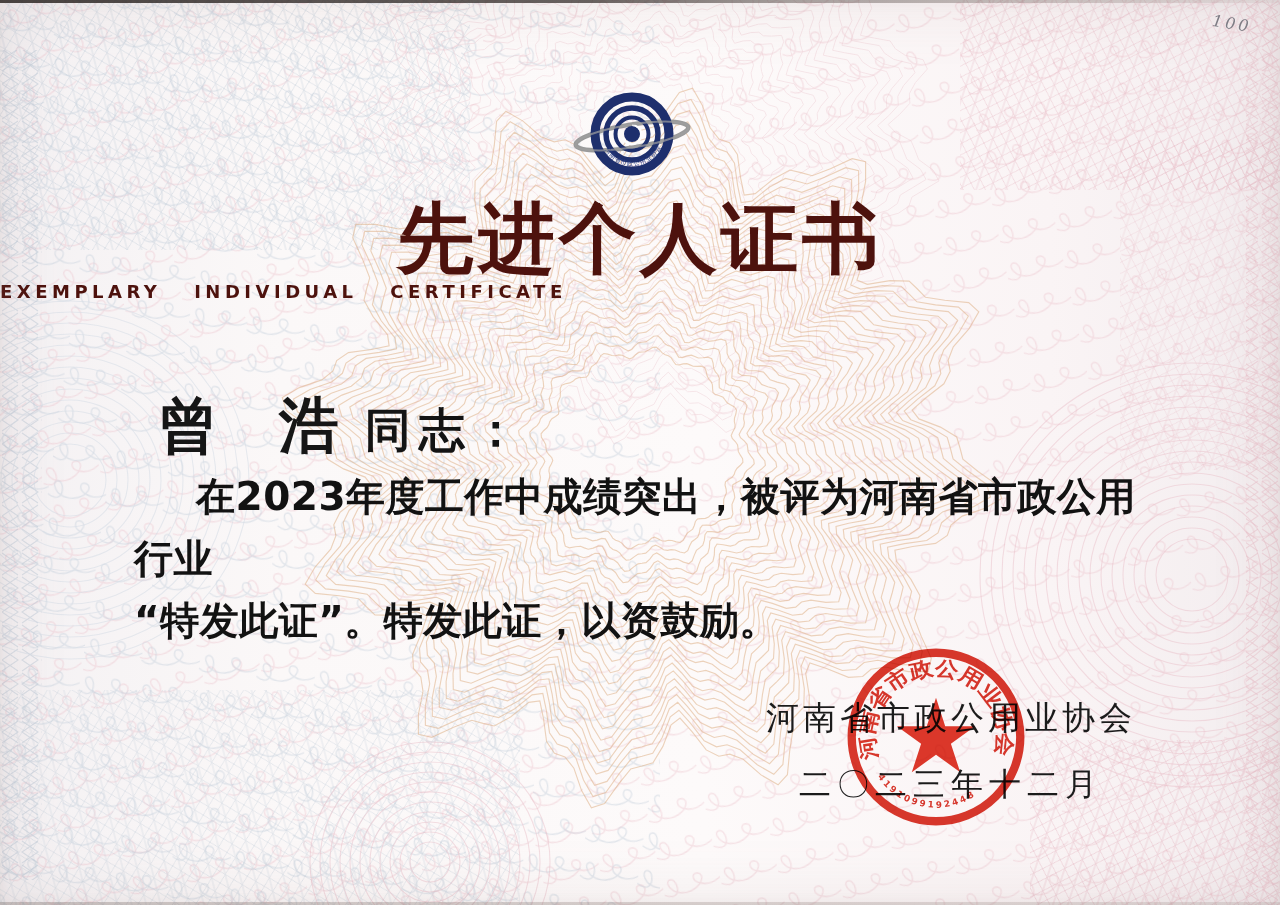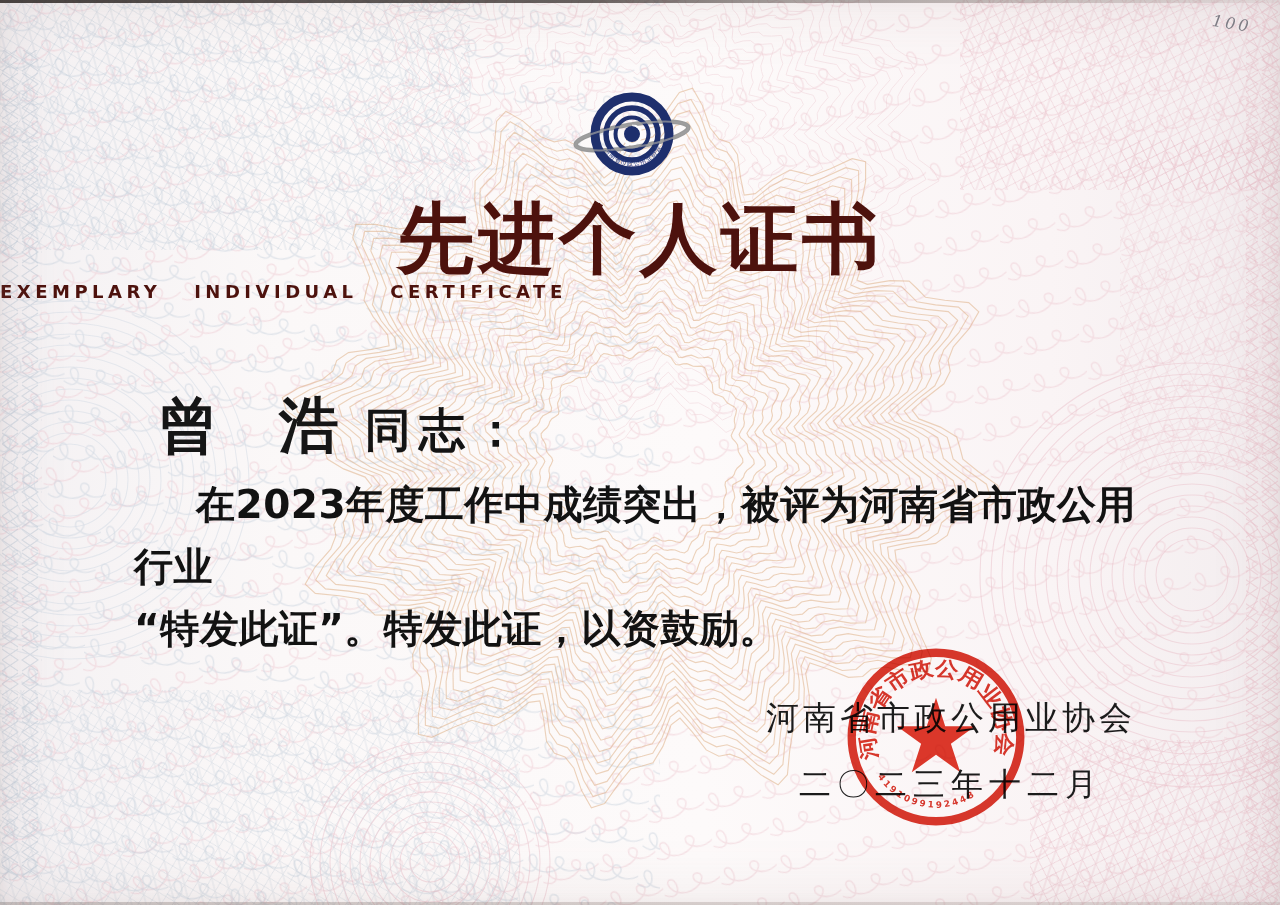--- a/index.html
+++ b/index.html
@@ -20,21 +20,21 @@
     font-size:77px;font-weight:900;letter-spacing:4px;color:#4d120d;
     font-family:"DejaVu Sans","Liberation Sans",sans-serif;}
   .subtitle{position:absolute;left:0;top:281px;width:100%;text-align:left;z-index:2;
     font-size:18px;font-weight:700;letter-spacing:4.5px;word-spacing:22px;color:#4d120d;}
   .salute{position:absolute;left:158px;top:386px;z-index:2;white-space:nowrap;}
   .salute .name{font-family:Liberation Sans, sans-serif;font-weight:700;
     font-size:60px;letter-spacing:22px;color:#161616;}
   .salute .rest{font-size:46px;font-weight:600;letter-spacing:8px;color:#141414;margin-left:4px;}
   .body-text{position:absolute;left:134px;top:466px;width:1015px;z-index:2;color:#121212;}
   .body-text p{margin:0;font-size:39px;font-weight:600;line-height:62px;letter-spacing:0.5px;}
-  .body-text p.first{text-indent:62px;margin-top:8px;}
+  .body-text p.first{text-indent:62px;}
   .sig{position:absolute;left:755px;top:696px;width:392px;text-align:center;z-index:2;color:#1b1b1b;
     font-family:"DejaVu Serif","Liberation Serif",serif;}
   .sig .issuer{font-size:33px;letter-spacing:4px;font-weight:500;}
   .sig .date{font-size:32px;letter-spacing:6px;font-weight:500;margin-top:22px;}
   .seal{position:absolute;left:838px;top:639px;z-index:3;mix-blend-mode:multiply;opacity:.93;}
   .pencil{position:absolute;left:1212px;top:14px;z-index:4;transform:rotate(9deg);
     font-family:"DejaVu Serif","Liberation Serif",serif;font-style:italic;
     font-size:16px;color:#7d7d86;letter-spacing:3px;}
 </style>
 </head>

